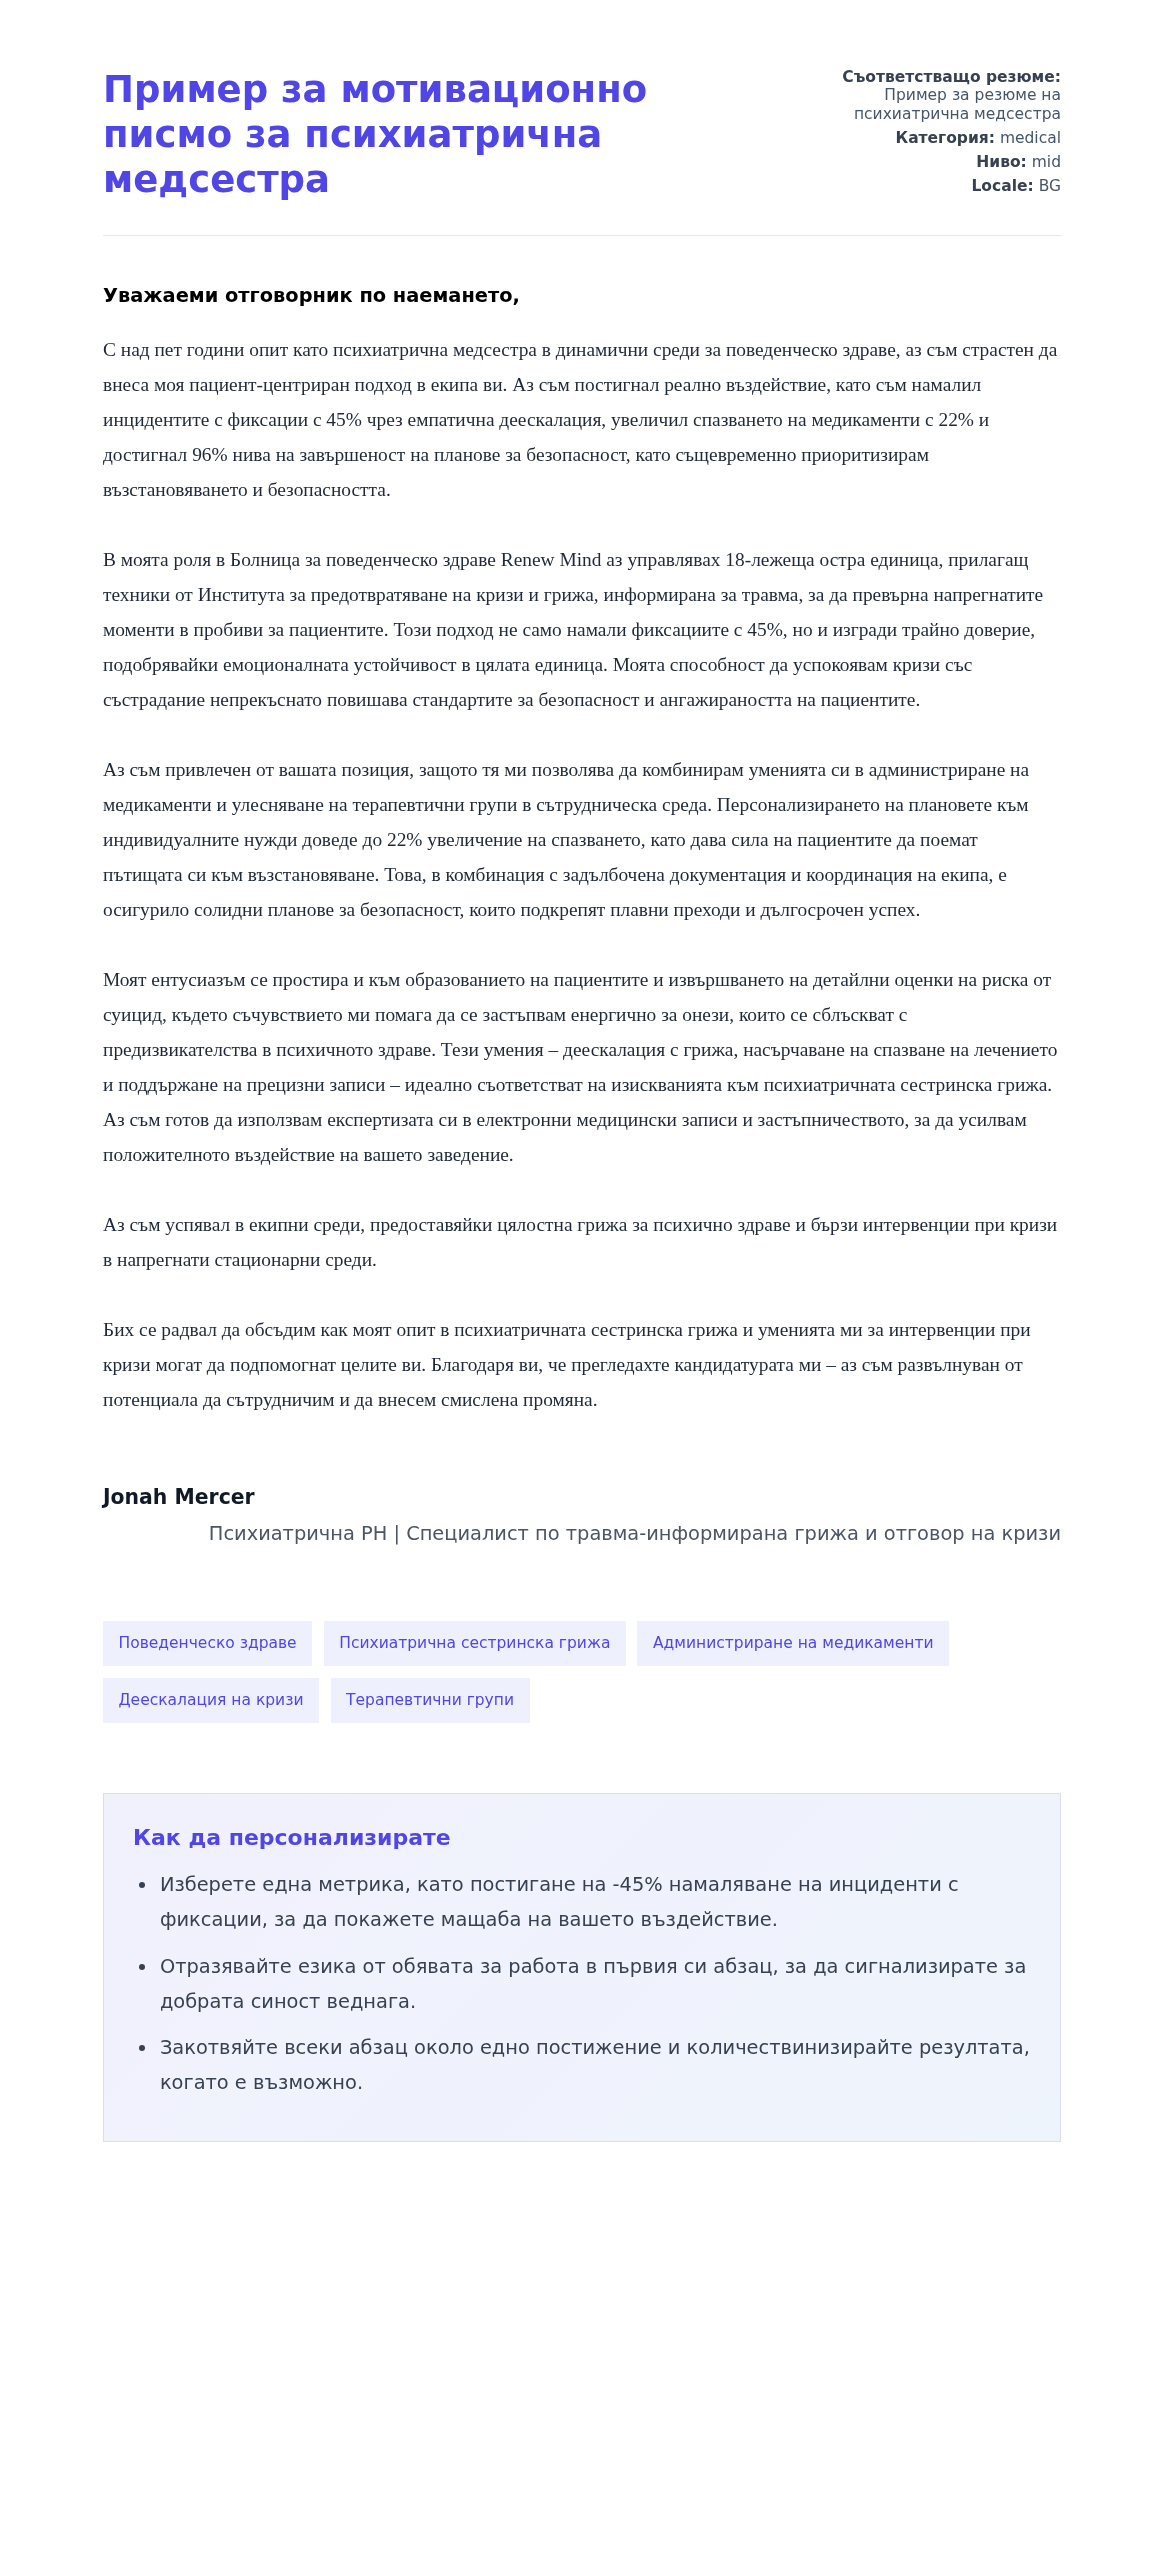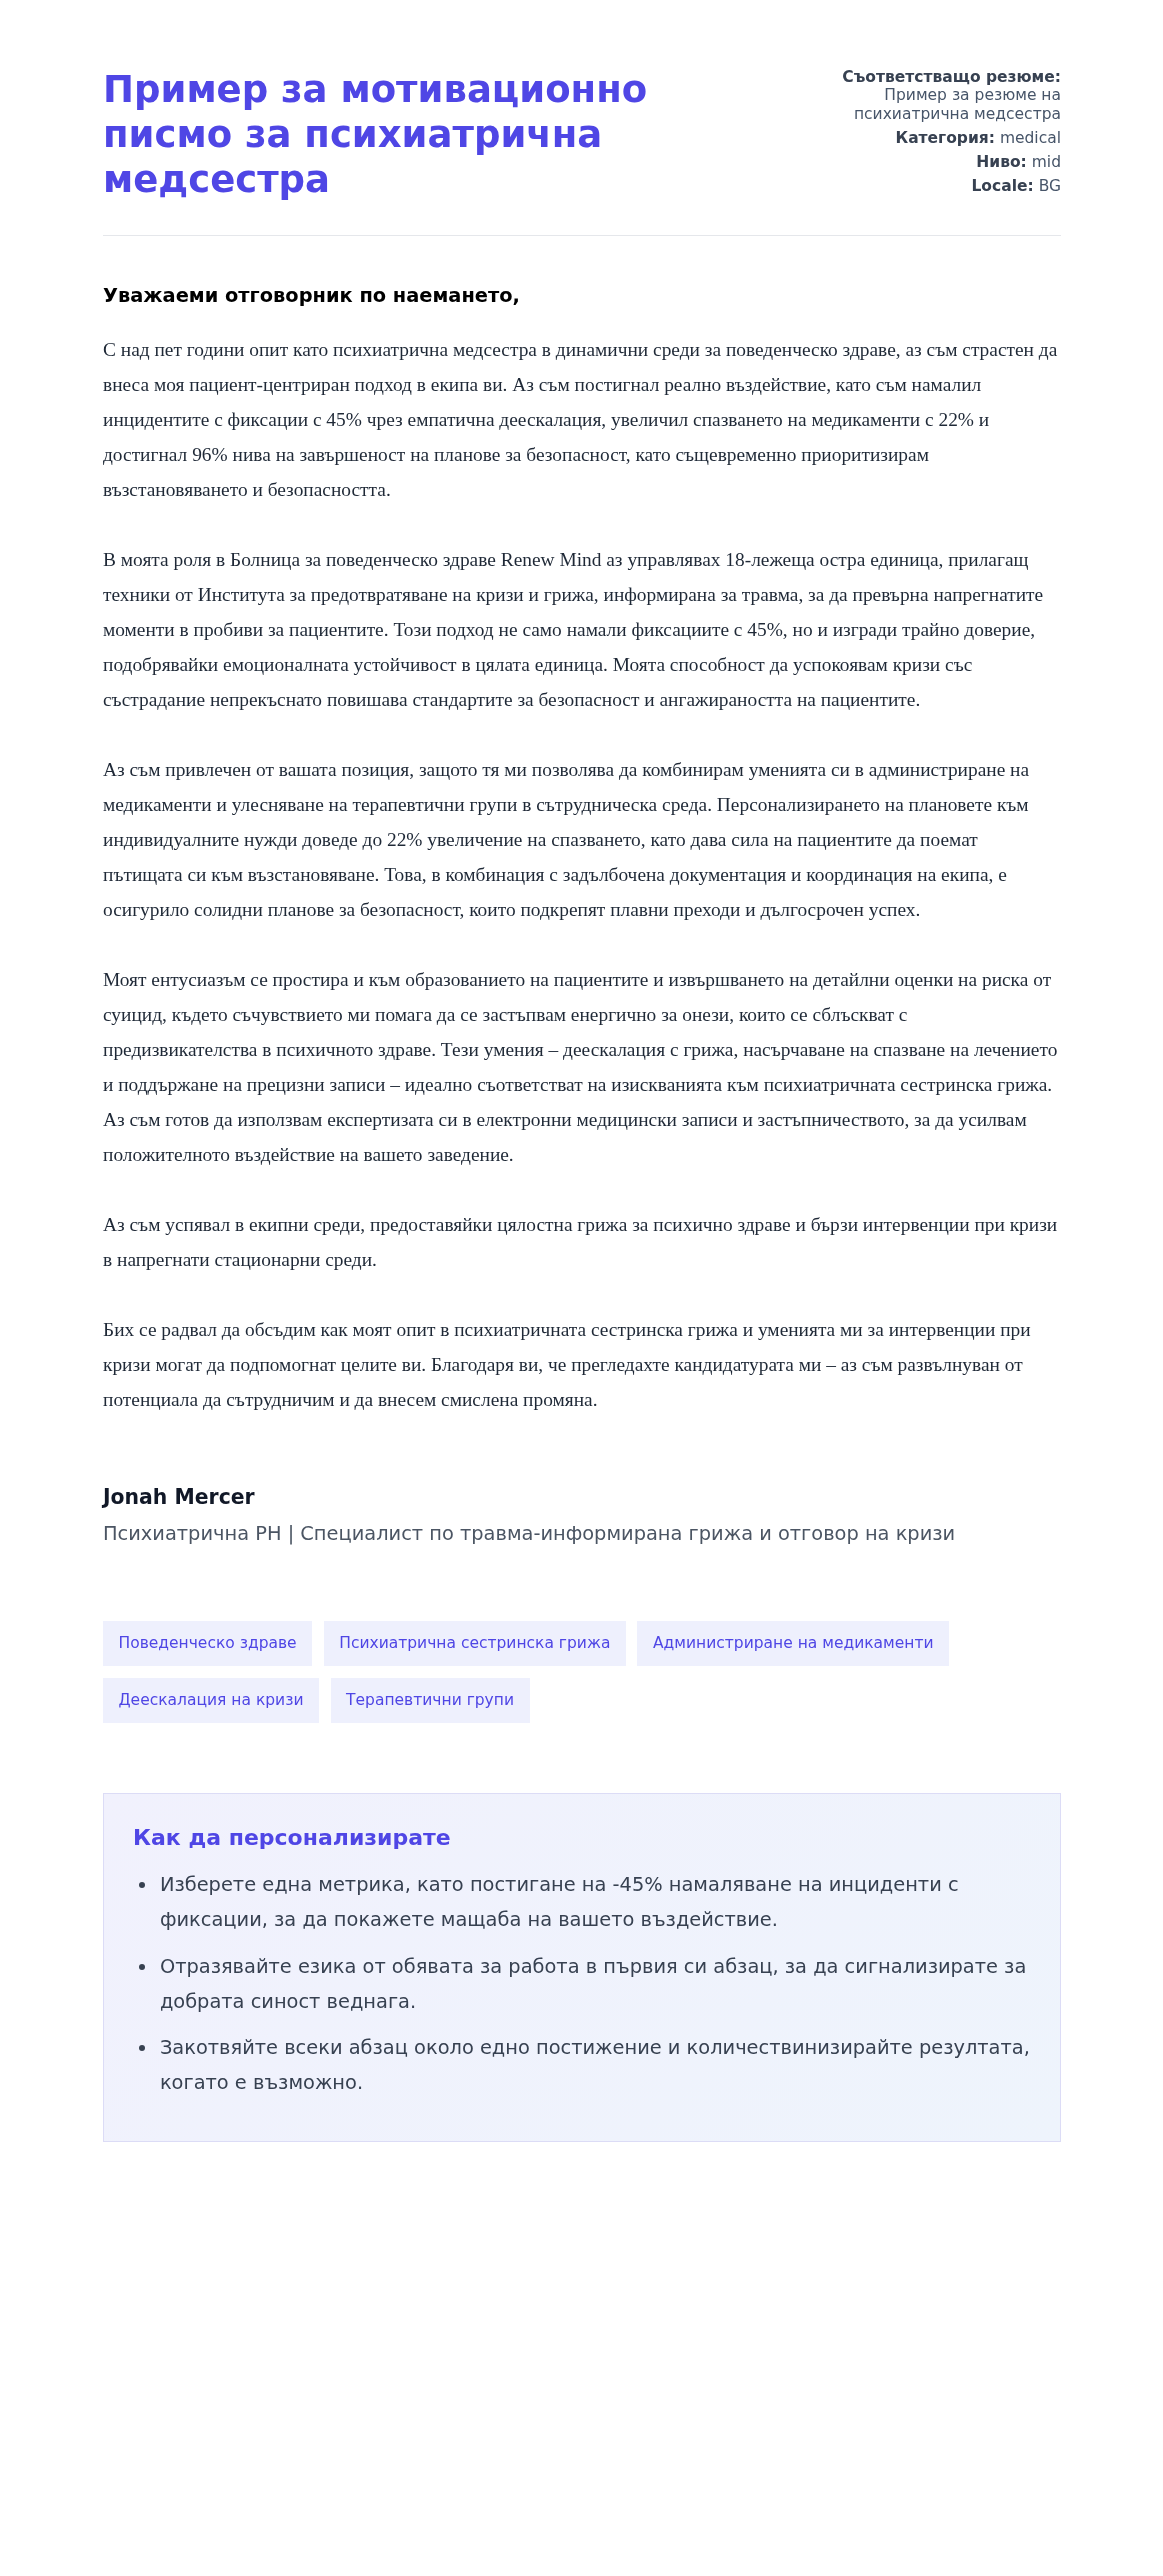--- a/index.html
+++ b/index.html
@@ -63,20 +63,21 @@
   .signature { margin-top: 68px; }
   .sig-name {
     font-size: 20.4px;
     font-weight: bold;
     color: #111827;
     margin-bottom: 13.6px;
   }
   .sig-title {
     font-size: 19.4px;
     color: #4b5563;
+    text-align: right;
   }
   .tags {
     margin-top: 76px;
     display: flex;
     flex-wrap: wrap;
     gap: 11.6px 11.6px;
     width: 970px;
   }
   .tag {
     background: #eef0fd;

